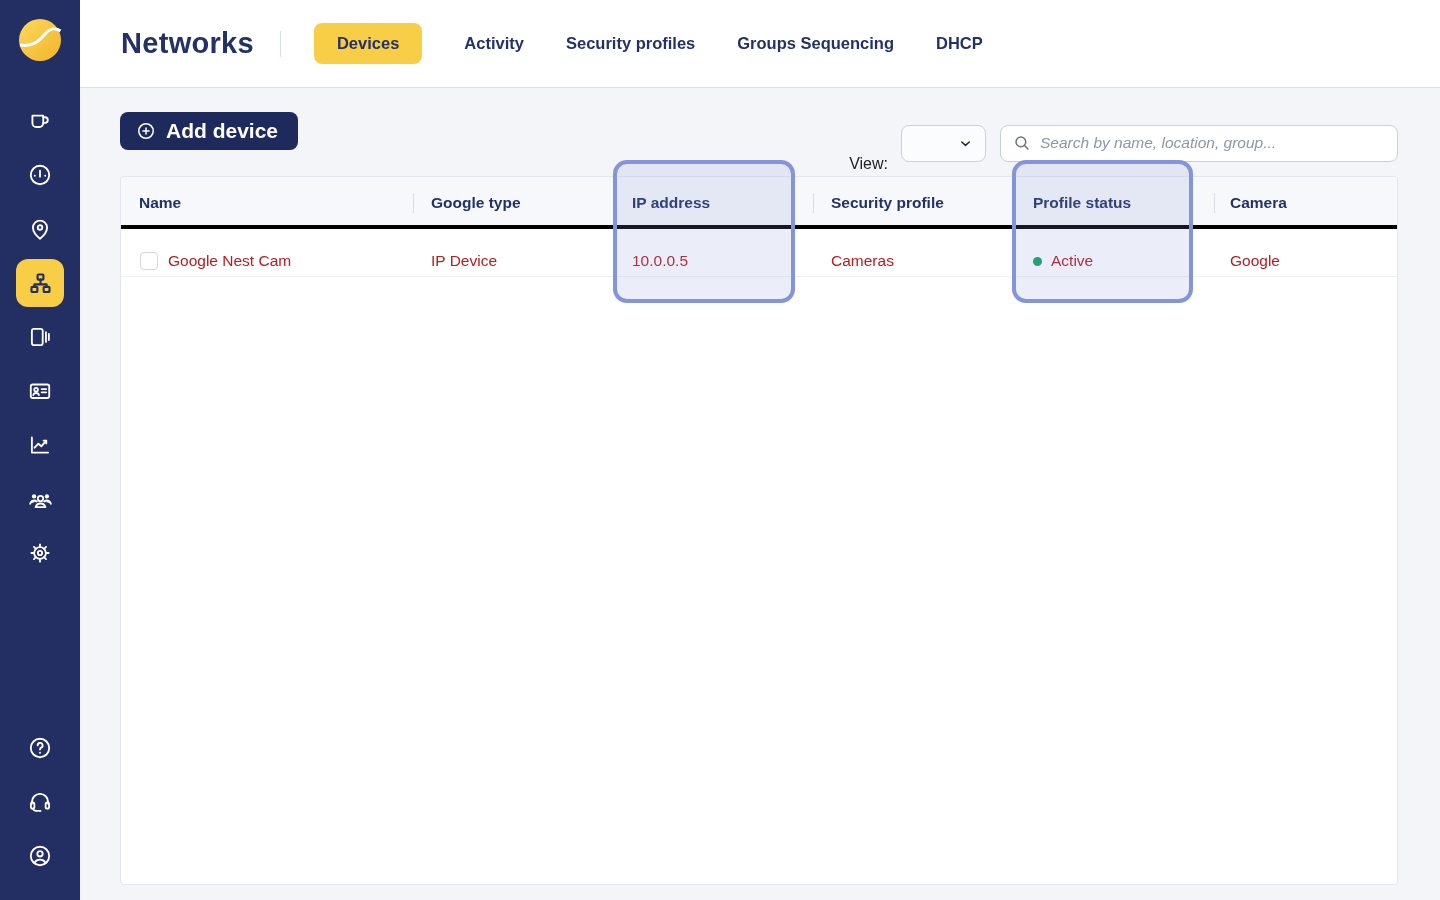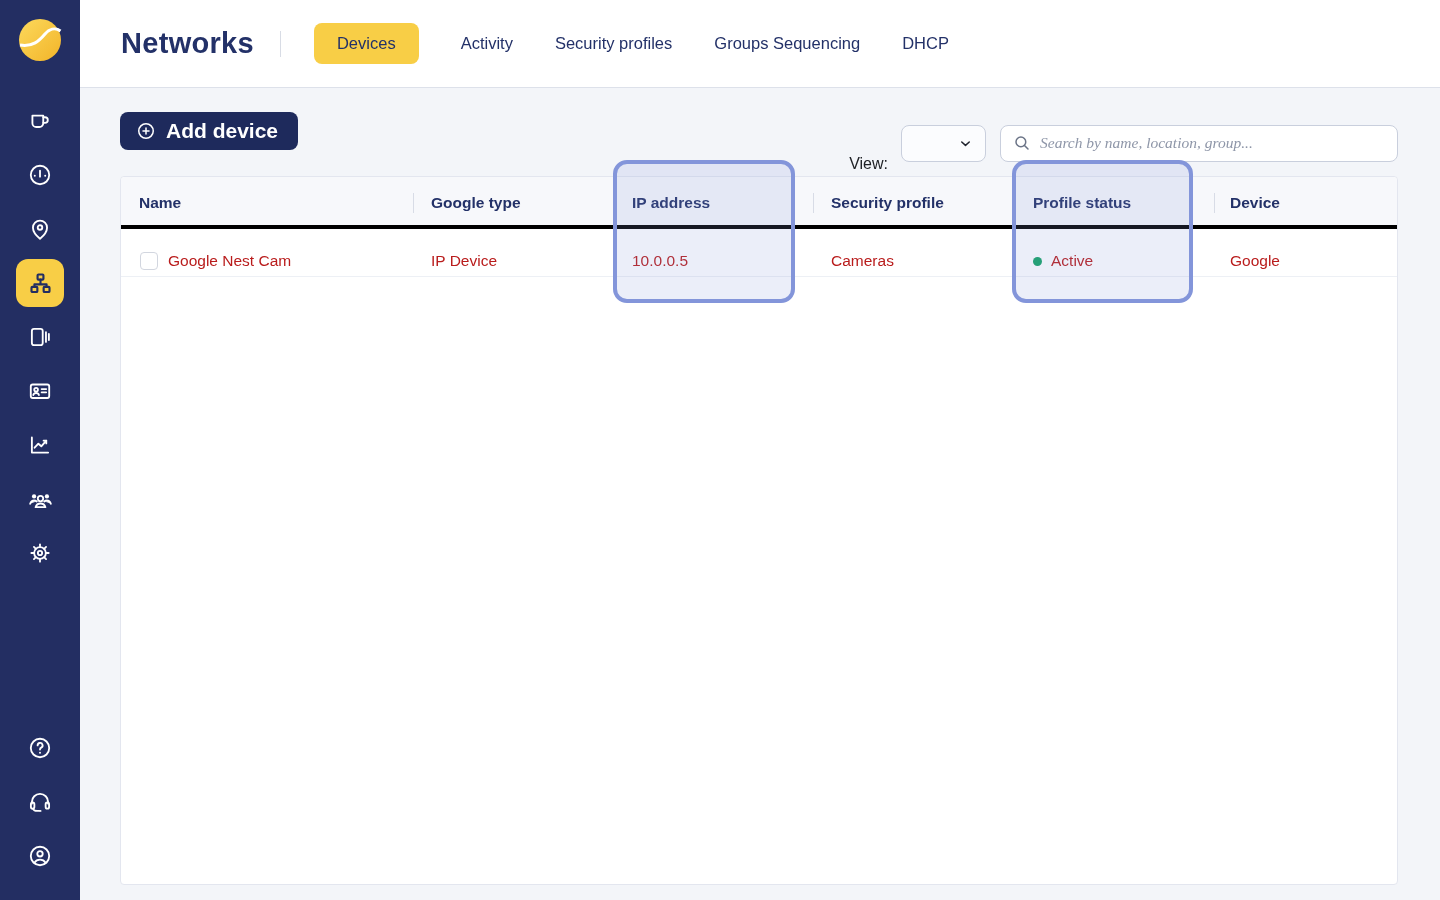--- a/index.html
+++ b/index.html
@@ -18,40 +18,40 @@
   .nav-item.active { background:#f8ce46; color:#232e62; }
   .nav-item svg { display:block; }
 
   
   .header-bar { position:absolute; left:80px; top:0; width:1360px; height:88px;
     background:#ffffff; border-bottom:1px solid #dde1ea; z-index:10;
     display:flex; align-items:center; }
   .page-title { margin-left:41px; font-size:29px; font-weight:700; color:#233168; letter-spacing:.3px; }
   .title-divider { width:1px; height:26px; background:#d8dce5; margin-left:26px; margin-right:33px; }
   .tabs { display:flex; align-items:center; gap:42px; }
-  .tab { font-size:16.5px; font-weight:400; color:#233168; cursor:pointer; white-space:nowrap; }
+  .tab { font-size:16.5px; font-weight:700; color:#233168; cursor:pointer; white-space:nowrap; }
   .tab.active { background:#f8ce46; border-radius:8px; padding:11px 23px; }
 
   
   .content { position:absolute; left:80px; top:89px; width:1360px; height:811px; background:#f3f5f9; }
 
   .toolbar { position:absolute; left:0; top:0; width:1360px; height:88px; }
   .add-device-btn { position:absolute; left:40px; top:23px; height:38px;
     background:#1e2a5c; color:#ffffff; border:none; border-radius:8px;
     font-family:"Liberation Sans", sans-serif; font-size:21px; font-weight:700;
     display:flex; align-items:center; gap:10px; padding:0 20px 0 16px; cursor:pointer; }
   .view-group { position:absolute; right:42px; top:24px; display:flex; align-items:center; }
   .view-label { font-size:16px; color:#202227; margin-right:13px;margin-top:42px; }
   .view-select { width:85px; height:37px; background:#fbfcfe; border:1px solid #c9cfdd;
     border-radius:8px; display:flex; align-items:center; justify-content:flex-end;
     padding-right:12px; cursor:pointer; margin-right:14px; }
   .search-box { width:398px; height:37px; background:#ffffff; border:1px solid #c9cfdd;
     border-radius:8px; display:flex; align-items:center; padding:0 12px; }
   .search-box input { border:none; outline:none; flex:1; margin-left:9px;
-    font-family:Liberation Serif, serif; font-size:15.5px; font-style:italic; color:#3c4354; }
+    font-family:Liberation Sans, sans-serif; font-size:15.5px; font-style:italic; color:#3c4354; }
   .search-box input::placeholder { color:#8e96a8; font-style:italic; }
 
   
   .table-card { position:absolute; left:40px; top:87px; width:1278px; height:709px;
     background:#ffffff; border:1px solid #e3e6ef; border-radius:4px; }
   .thead { position:absolute; left:0; top:0; width:100%; height:52px;
     background:#f7f8fb; border-bottom:4px solid #000000; border-radius:4px 4px 0 0; }
   .th { position:absolute; top:0; height:52px; display:flex; align-items:center;
     font-size:15.5px; font-weight:700; color:#233168; }
   .col-divider { position:absolute; top:16px; width:1px; height:20px; background:#d8dce6; }
@@ -262,21 +262,21 @@
       <div class="th c0">Name</div>
       <div class="col-divider" style="left:292px;"></div>
       <div class="th c1">Google type</div>
       <div class="col-divider" style="left:492px;"></div>
       <div class="th c2">IP address</div>
       <div class="col-divider" style="left:692px;"></div>
       <div class="th c3">Security profile</div>
       <div class="col-divider" style="left:892px;"></div>
       <div class="th c4">Profile status</div>
       <div class="col-divider" style="left:1093px;"></div>
-      <div class="th c5">Device</div>
+      <div class="th c5">Camera</div>
     </div>
 
     <div class="trow">
       <div class="td" style="left:19px;">
         <span class="checkbox"></span>
         <span>Google Nest Cam</span>
       </div>
       <div class="td c1">IP Device</div>
       <div class="td c2">10.0.0.5</div>
       <div class="td c3">Cameras</div>

